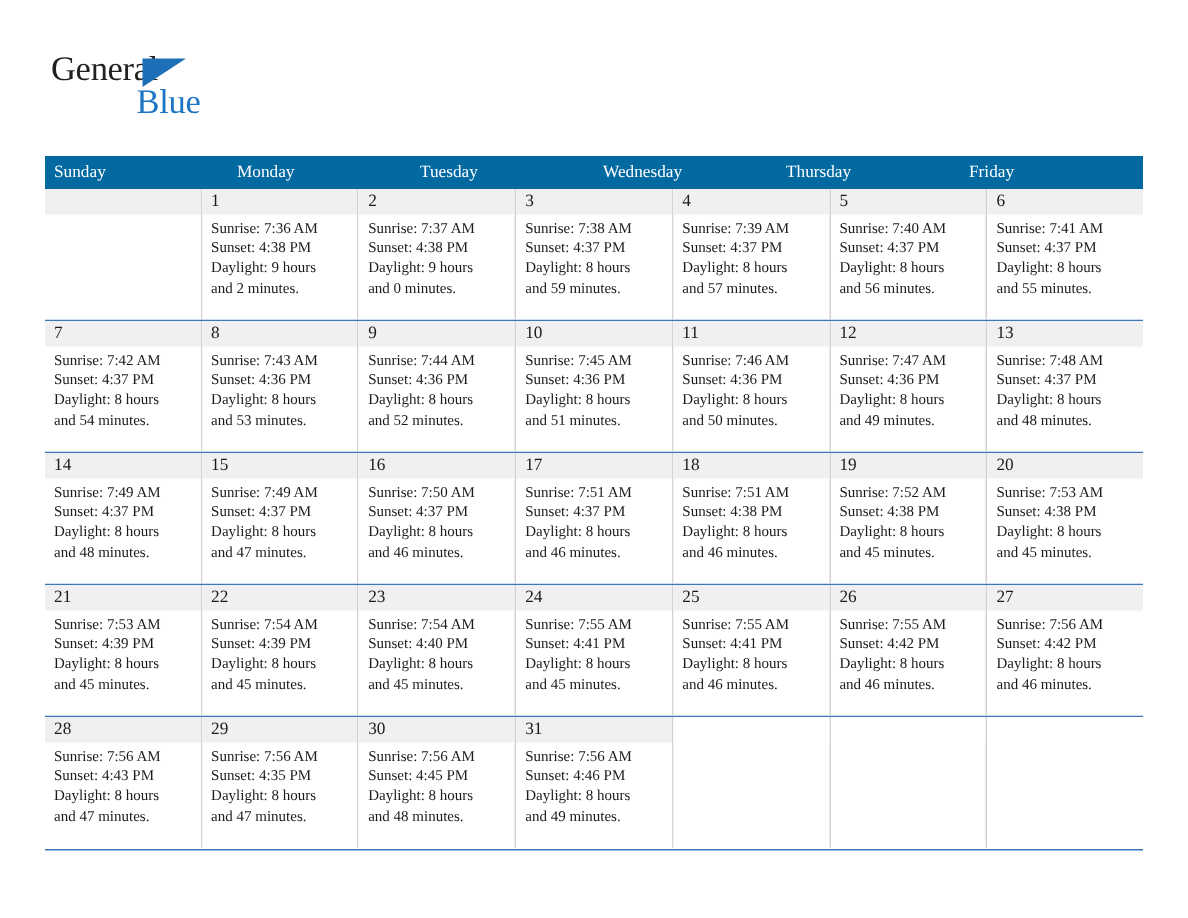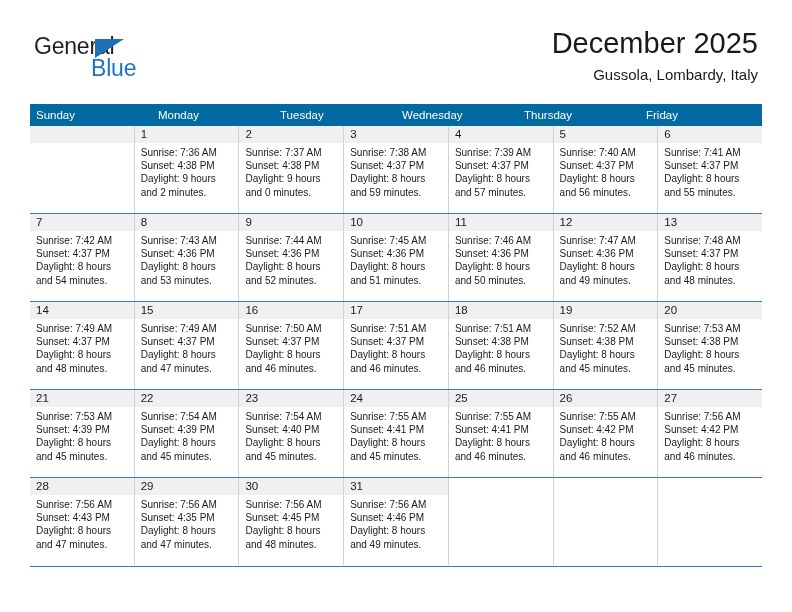--- a/index.html
+++ b/index.html
@@ -12,20 +12,21 @@
     height: 612px;
     font-family: "Liberation Sans", sans-serif;
     color: #000000;
     overflow: hidden;
   }
   .page {
     position: relative;
     width: 712px;
     height: 612px;
     box-sizing: border-box;
+    font-family: Liberation Serif, serif;
   }
 
   
   .header {
     position: absolute;
     left: 0;
     top: 0;
     width: 792px;
     height: 104px;
   }
@@ -161,24 +162,20 @@
 <div class="page">
 
   <div class="header">
 
     <div class="logo">
       <span class="logo-general">General</span>
       <span class="logo-tri"></span>
       <span class="logo-blue">Blue</span>
     </div>
 
-    <div class="title-block">
-      <div class="cal-title">December 2025</div>
-      <div class="cal-subtitle">Gussola, Lombardy, Italy</div>
-    </div>
 
   </div>
 
   <div class="calendar">
     <div class="cal-head">
       <div class="hcell">Sunday</div>
       <div class="hcell">Monday</div>
       <div class="hcell">Tuesday</div>
       <div class="hcell">Wednesday</div>
       <div class="hcell">Thursday</div>

